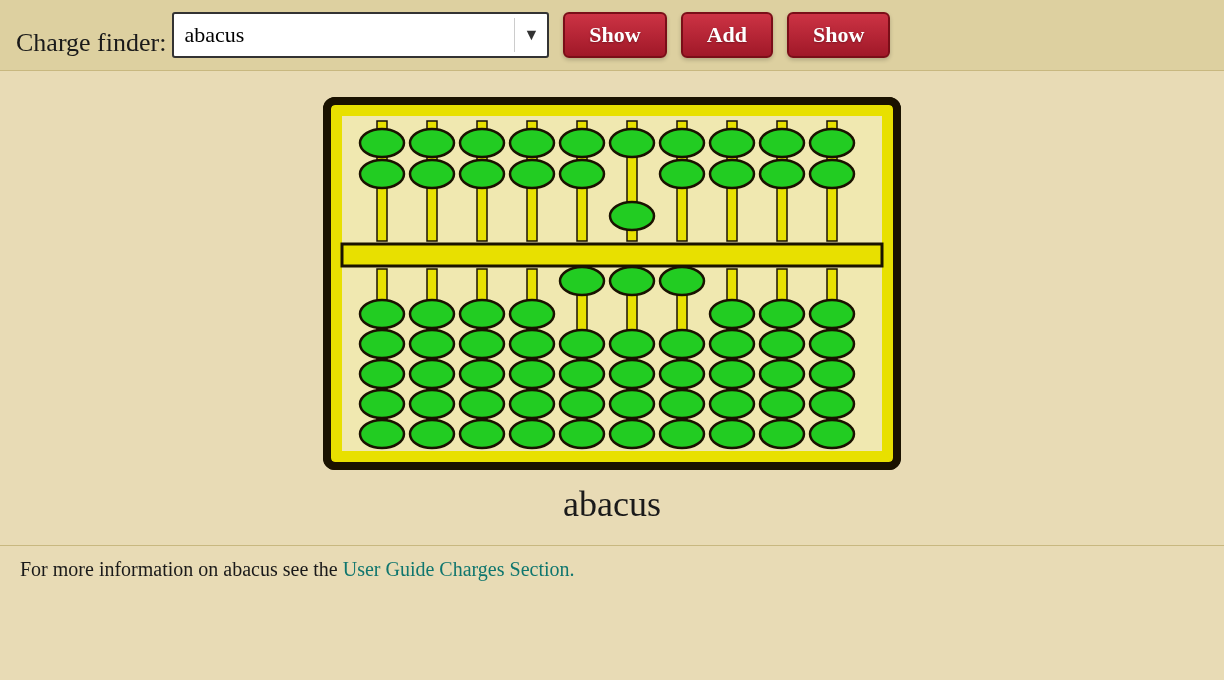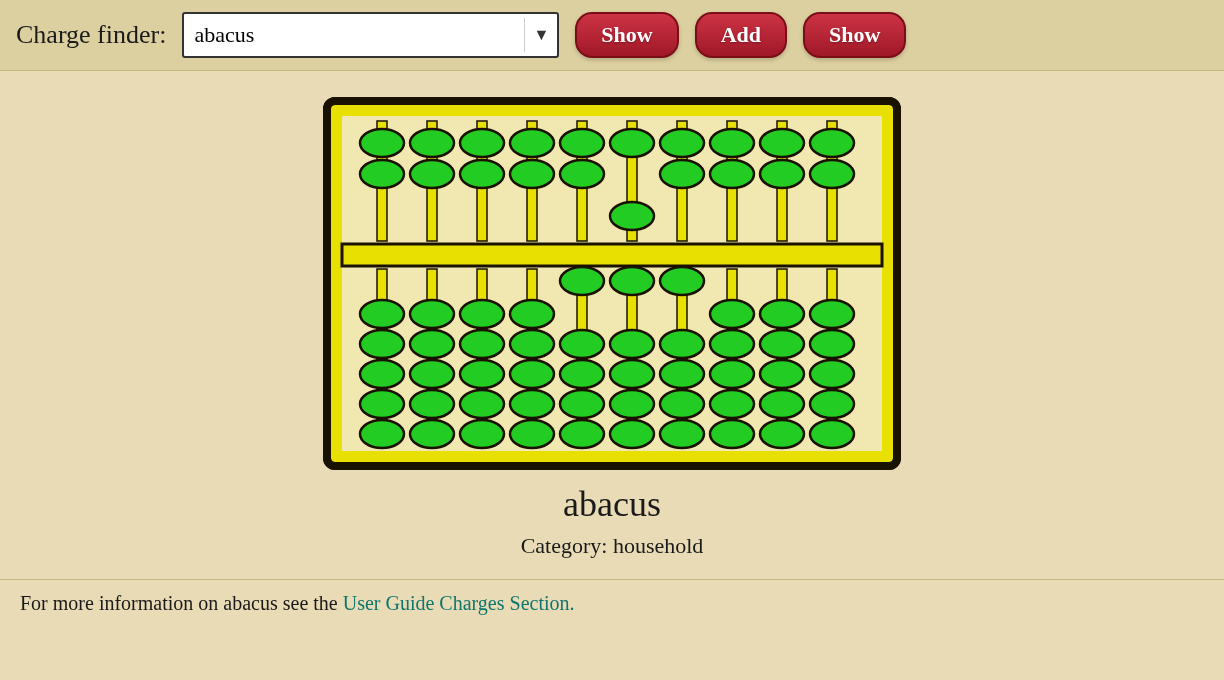--- a/index.html
+++ b/index.html
@@ -8,22 +8,22 @@
       font-family: Georgia, 'Times New Roman', serif;
       width: 1224px;
       min-height: 680px;
     }
 
     .top-bar {
       background-color: #ddd0a0;
       border-bottom: 1px solid #c8b880;
       padding: 12px 16px;
       display: flex;
-      align-items: center;
-      gap: 16px;
+      align-items: flex-end;
+      gap: 6px;
     }
 
     .charge-finder-label {
       font-size: 26px;
       color: #1a1a1a;
       white-space: nowrap;
     }
 
     .search-wrapper {
       display: flex;
@@ -51,25 +51,26 @@
       border-left: 1px solid #ccc;
     }
 
     .btn {
       font-size: 22px;
       font-family: Georgia, serif;
       font-weight: bold;
       color: white;
       background: linear-gradient(to bottom, #cc3344, #a01828);
       border: 2px solid #7a0e18;
-      border-radius: 17px;
+      border-radius: 6px;
       padding: 8px 24px;
       cursor: pointer;
       text-shadow: 0 1px 2px rgba(0,0,0,0.3);
       box-shadow: 0 2px 4px rgba(0,0,0,0.2);
+      margin-left: 8px;
     }
 
     .main-content {
       padding: 20px 20px 10px 20px;
       display: flex;
       flex-direction: column;
       align-items: center;
     }
 
     .abacus-container {
@@ -252,18 +253,17 @@
       <ellipse cx="510" cy="248" rx="22" ry="14" fill="#22cc22" stroke="#1a1200" stroke-width="2.5"></ellipse>
       <ellipse cx="510" cy="278" rx="22" ry="14" fill="#22cc22" stroke="#1a1200" stroke-width="2.5"></ellipse>
       <ellipse cx="510" cy="308" rx="22" ry="14" fill="#22cc22" stroke="#1a1200" stroke-width="2.5"></ellipse>
       <ellipse cx="510" cy="338" rx="22" ry="14" fill="#22cc22" stroke="#1a1200" stroke-width="2.5"></ellipse>
 
       <rect x="5" y="5" width="570" height="365" rx="8" ry="8" fill="none" stroke="#1a1200" stroke-width="8"></rect>
     </svg>
   </div>
 
   <div class="charge-name">abacus</div>
-  <div class="category-text">Category: household</div>
 </div>
 
 <div class="footer-text">
   <span>For more information on abacus see the </span><a href="#" class="footer-link">User Guide Charges Section.</a>
 </div>
 
 </body></html>

